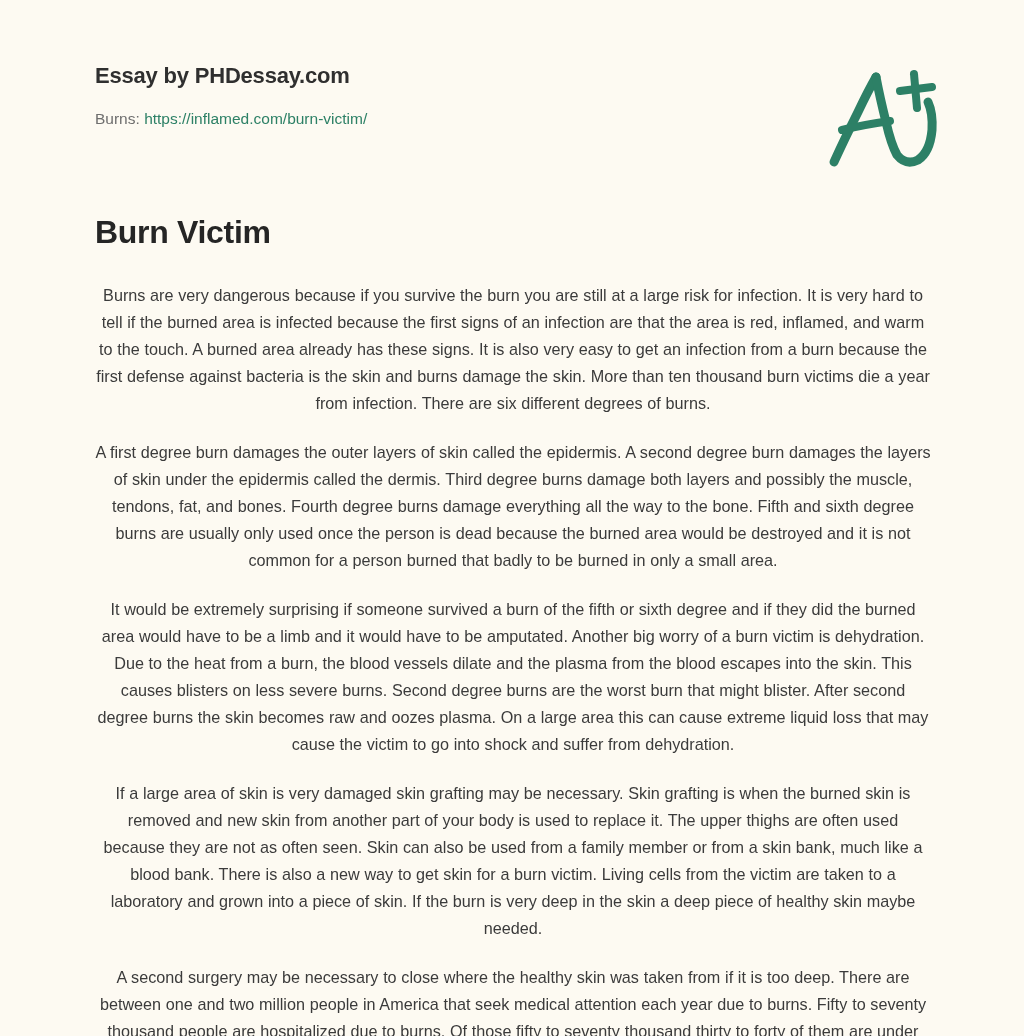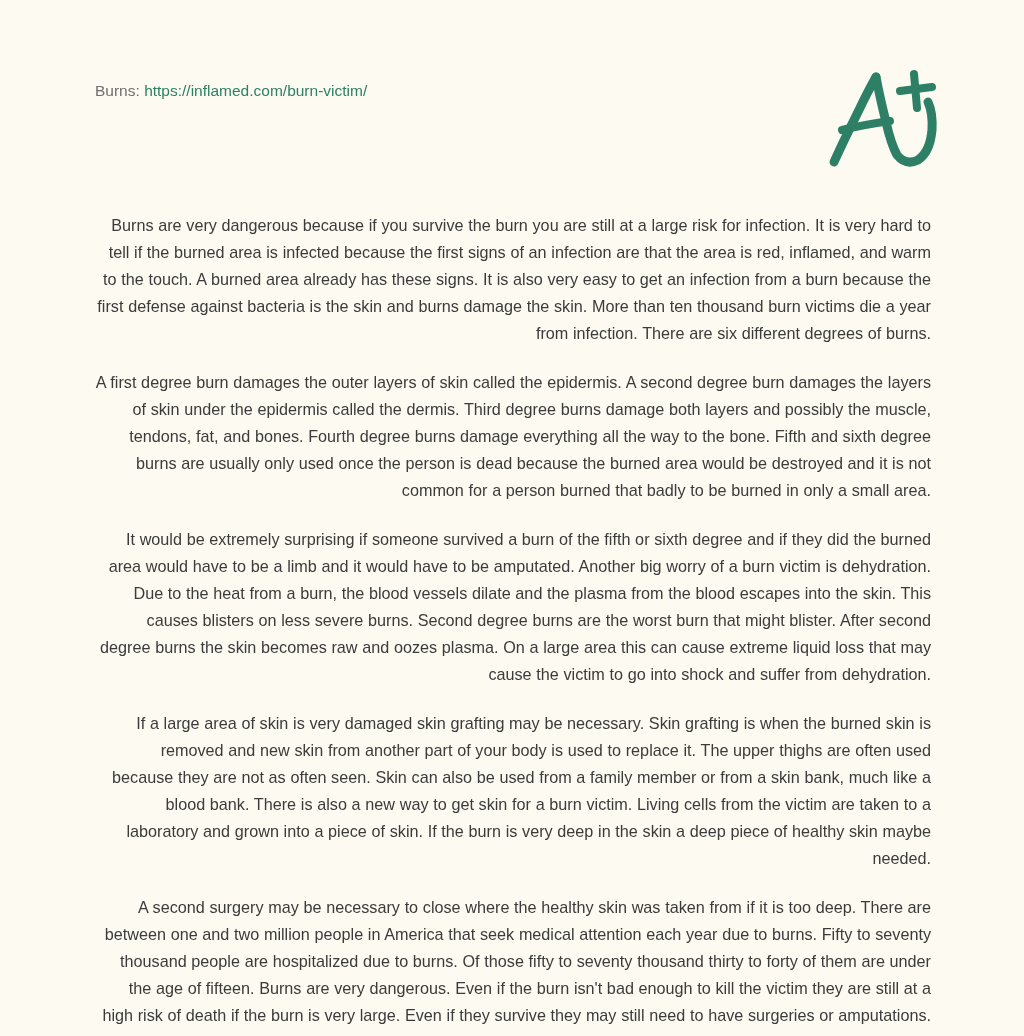--- a/index.html
+++ b/index.html
@@ -92,36 +92,37 @@
     letter-spacing: -0.3px;
     line-height: 40px;
     margin: 0 0 30px 0;
   }
 
   .body-copy p {
     margin: 0 0 22px 0;
     font-size: 16.2px;
     line-height: 27px;
     color: #3b3b3b;
-    text-align: right;
+    text-align: center;
     word-spacing: 0.2px;
   }
 
   .body-copy p:last-child {
     margin-bottom: 0;
   }
 </style>
 </head>
 <body>
 
 <div class="page">
 
   <div class="header">
 
     <div class="header-left">
+      <div class="brand-line">Essay by PHDessay.com</div>
 
       <div class="source-line">
         <span class="source-label">Burns:</span>
         <a class="source-link" href="#">https://inflamed.com/burn-victim/</a>
       </div>
     </div>
 
     <svg class="logo" viewBox="0 0 130 108" xmlns="http://www.w3.org/2000/svg">
       <g fill="none" stroke="#2d8066" stroke-linecap="round" stroke-linejoin="round">
 
@@ -132,20 +133,21 @@
         <path d="M24 66 Q 44 61 72 57" stroke-width="8"></path>
 
         <path d="M82 27 L 114 23" stroke-width="8"></path>
 
         <path d="M96 10 L 99 44" stroke-width="8"></path>
       </g>
     </svg>
   </div>
 
   <div class="article">
+    <h1 class="title">Burn Victim</h1>
 
     <div class="body-copy">
       <p>Burns are very dangerous because if you survive the burn you are still at a large risk for infection. It is very hard to tell if the burned area is infected because the first signs of an infection are that the area is red, inflamed, and warm to the touch. A burned area already has these signs. It is also very easy to get an infection from a burn because the first defense against bacteria is the skin and burns damage the skin. More than ten thousand burn victims die a year from infection. There are six different degrees of burns.</p>
       <p>A first degree burn damages the outer layers of skin called the epidermis. A second degree burn damages the layers of skin under the epidermis called the dermis. Third degree burns damage both layers and possibly the muscle, tendons, fat, and bones. Fourth degree burns damage everything all the way to the bone. Fifth and sixth degree burns are usually only used once the person is dead because the burned area would be destroyed and it is not common for a person burned that badly to be burned in only a small area.</p>
       <p>It would be extremely surprising if someone survived a burn of the fifth or sixth degree and if they did the burned area would have to be a limb and it would have to be amputated. Another big worry of a burn victim is dehydration. Due to the heat from a burn, the blood vessels dilate and the plasma from the blood escapes into the skin. This causes blisters on less severe burns. Second degree burns are the worst burn that might blister. After second degree burns the skin becomes raw and oozes plasma. On a large area this can cause extreme liquid loss that may cause the victim to go into shock and suffer from dehydration.</p>
       <p>If a large area of skin is very damaged skin grafting may be necessary. Skin grafting is when the burned skin is removed and new skin from another part of your body is used to replace it. The upper thighs are often used because they are not as often seen. Skin can also be used from a family member or from a skin bank, much like a blood bank. There is also a new way to get skin for a burn victim. Living cells from the victim are taken to a laboratory and grown into a piece of skin. If the burn is very deep in the skin a deep piece of healthy skin maybe needed.</p>
       <p>A second surgery may be necessary to close where the healthy skin was taken from if it is too deep. There are between one and two million people in America that seek medical attention each year due to burns. Fifty to seventy thousand people are hospitalized due to burns. Of those fifty to seventy thousand thirty to forty of them are under the age of fifteen. Burns are very dangerous. Even if the burn isn't bad enough to kill the victim they are still at a high risk of death if the burn is very large. Even if they survive they may still need to have surgeries or amputations.</p>
     </div>
   </div>
 

